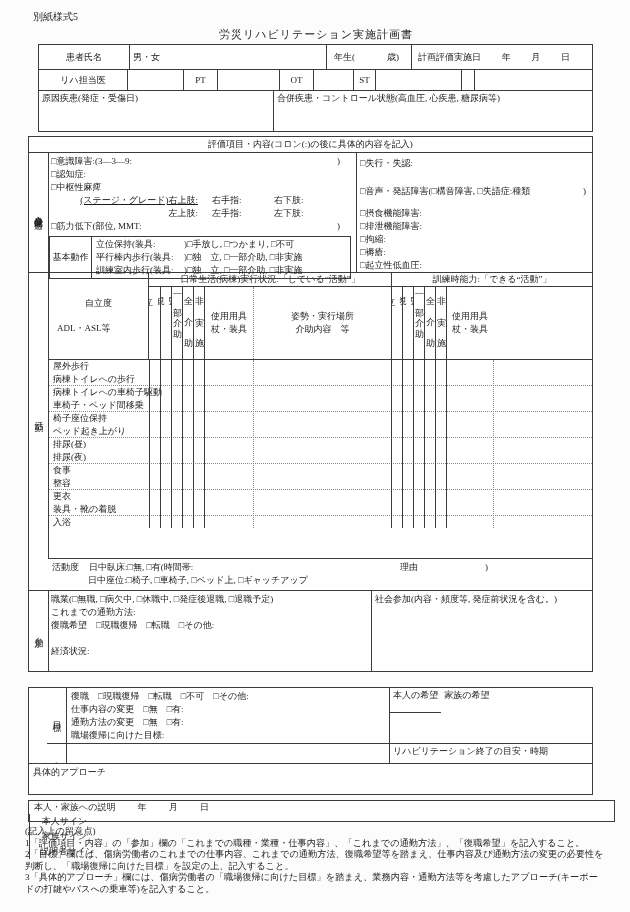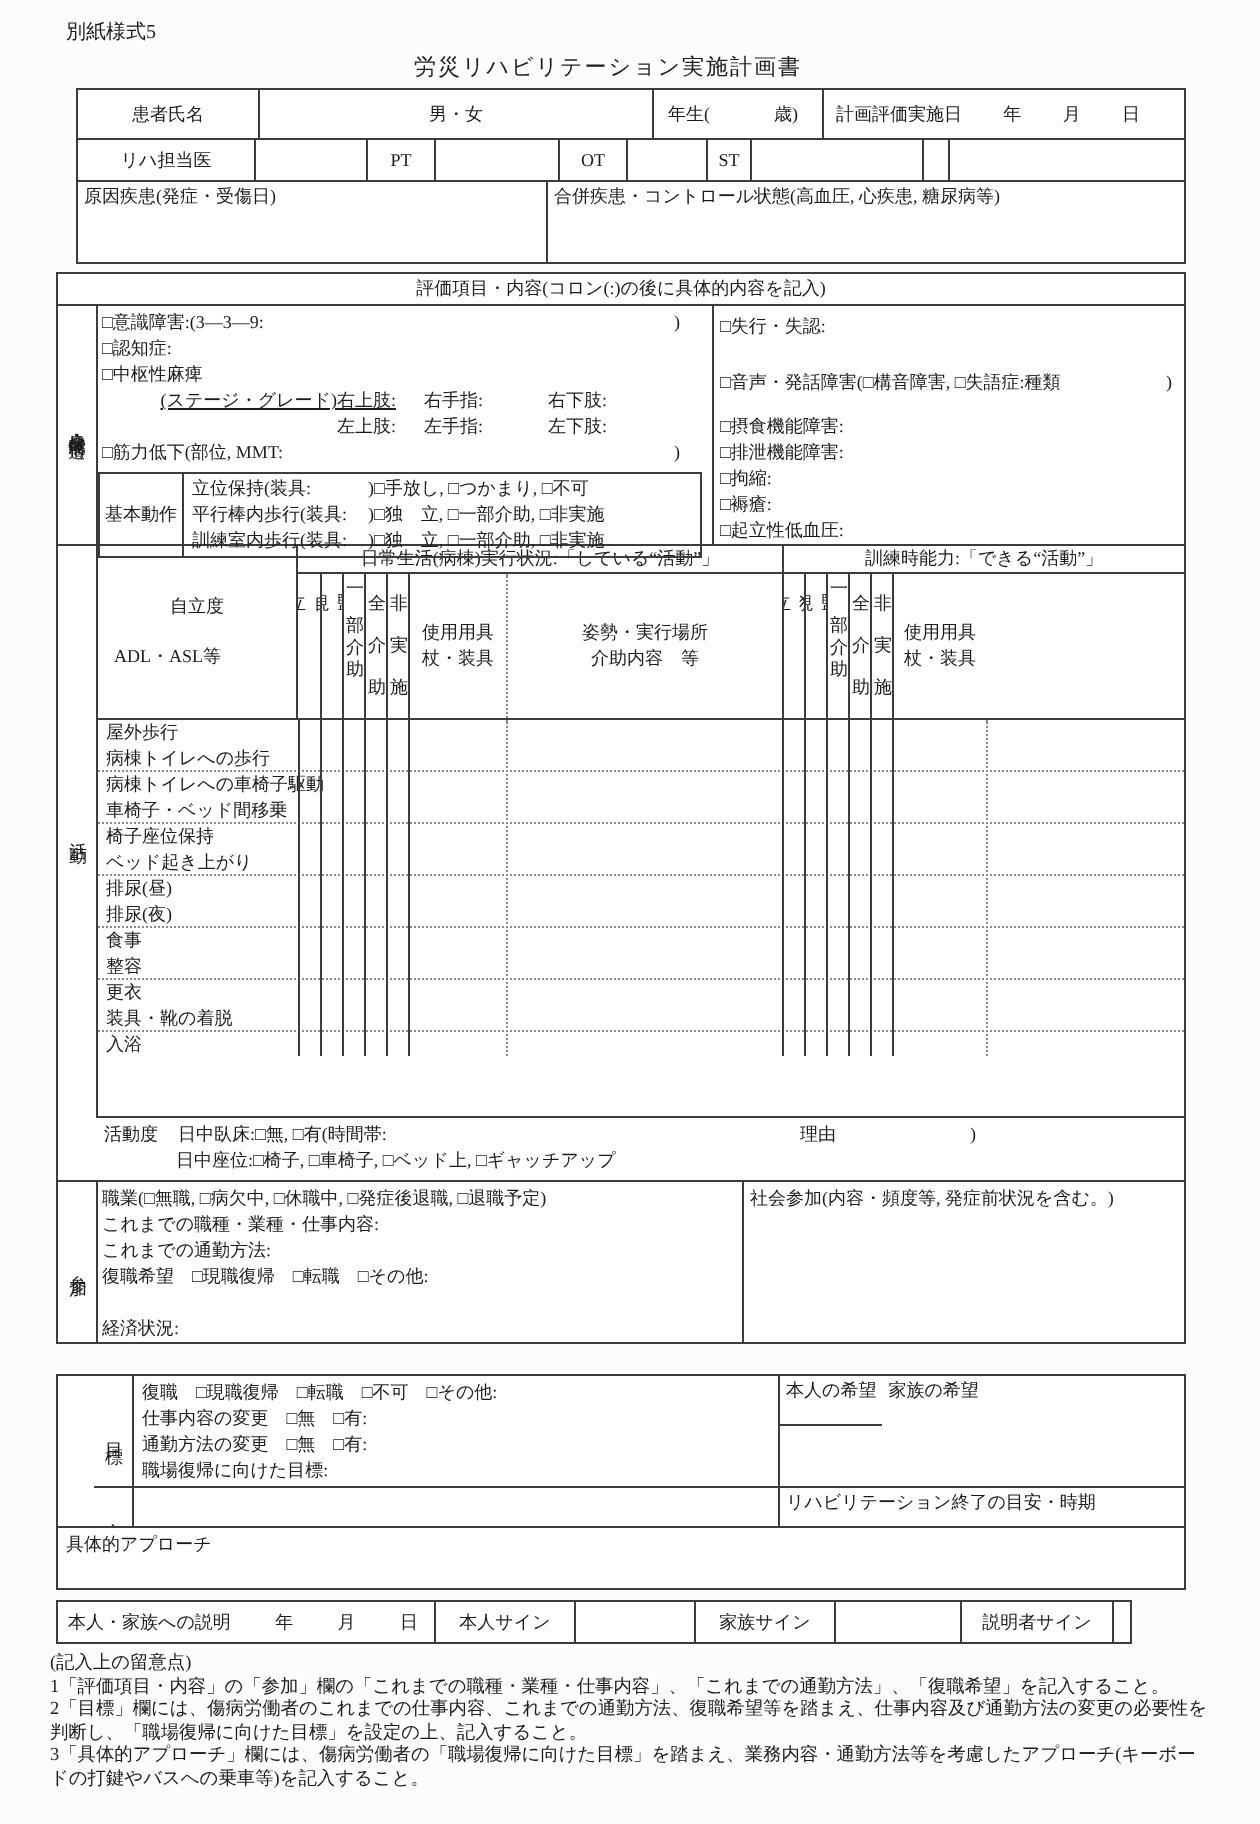--- a/index.html
+++ b/index.html
@@ -1,21 +1,21 @@
 <!DOCTYPE html>
 <html><head>
 <meta charset="utf-8">
 <style>
   * { margin:0; padding:0; box-sizing:border-box; }
   body { background:#e9e9e9; font-family:"Liberation Serif","DejaVu Serif",serif; color:#1b1b1b; }
   .page { position:relative; width:630px; height:912px; background:#fcfcfc; margin:0 auto; overflow:hidden; font-size:9px; line-height:13px; }
   .abs { position:absolute; }
 
   .form-code { left:33px; top:10px; font-size:10px; }
-  .title { left:4px; top:28px; width:600px; text-align:center; font-size:11px; letter-spacing:1px; }
+  .title { left:16px; top:28px; width:600px; text-align:center; font-size:11px; letter-spacing:1px; }
 
   
   .tbl { border:1px solid #3c3c3c; background:#fff; }
   .row { display:flex; }
   .bt { border-top:1px solid #3c3c3c; }
   .bl { border-left:1px solid #3c3c3c; }
   .br { border-right:1px solid #3c3c3c; }
   .bb { border-bottom:1px solid #3c3c3c; }
   .dotl { border-left:1px dotted #8a8a8a; }
   .dotb { border-bottom:1px dotted #8a8a8a; }
@@ -85,40 +85,40 @@
   .g-left div { height:13px; }
   .g-right { flex:1; border-left:1px solid #3c3c3c; display:flex; }
   .g-personal { height:25px; border-bottom:1px solid #3c3c3c; padding:1px 3px; }
   .g-family { flex:1; padding:1px 3px; }
   .g-policy { height:25px; border-top:1px solid #3c3c3c; }
   .pol-left { width:322px; flex:none; }
   .pol-right { flex:1; border-left:1px solid #3c3c3c; padding:1px 3px; }
 
   .approach { left:28px; top:763px; width:565px; height:32px; padding:2px 4px; }
 
-  .signrow { left:28px; top:800px; width:538px; height:22px; display:flex; }
+  .signrow { left:28px; top:800px; width:587px; height:22px; display:flex;flex-direction:column; }
   .signrow > div { display:flex; align-items:center; }
   .s-explain { width:188px; flex:none; padding:0 8px 0 5px; justify-content:space-between; }
   .s-lab { flex:none; }
   .s-blank { flex:none; }
 
   .notes { left:25px; top:826px; width:582px; font-size:9.2px; line-height:11.5px; }
 </style>
 </head>
 <body>
 
 <div class="page">
 
   <div class="abs form-code">別紙様式5</div>
   <div class="abs title">労災リハビリテーション実施計画書</div>
 
   <div class="abs tbl patient">
     <div class="row p-r1">
       <div class="cell c" style="width:90px;flex:none;">患者氏名</div>
-      <div class="cell bl" style="width:197px;flex:none;justify-content:center;">
+      <div class="cell bl" style="width:197px;flex:none;justify-content:flex-start;">
           <span>男・女</span>
         </div>
       <div class="cell bl flexsp" style="width:85px;flex:none;padding:1px 12px 1px 7px;">
           <span>年生(</span>
           <span>歳)</span>
         </div>
       <div class="cell bl flexsp" style="flex:1;padding:1px 22px 1px 6px;">
           <span>計画評価実施日</span>
           <span>年</span>
           <span>月</span>
@@ -297,21 +297,20 @@
       <div><span>活動度</span><span style="padding-left:10px;">日中臥床:□無, □有(時間帯:</span><span class="abs" style="left:352px;top:2px;">理由</span><span class="abs" style="left:437px;top:2px;">)</span></div>
       <div class="al-l2">日中座位:□椅子, □車椅子, □ベッド上, □ギャッチアップ</div>
     </div>
 
     <div class="row bt participation">
       <div class="vlabcol br vwrap">
           <span class="vtxt">参加</span>
         </div>
       <div class="part-left">
         <div>職業(□無職, □病欠中, □休職中, □発症後退職, □退職予定)</div>
-        <div>これまでの職種・業種・仕事内容:</div>
         <div>これまでの通勤方法:</div>
         <div>復職希望　□現職復帰　□転職　□その他:</div>
         <div></div>
         <div>経済状況:</div>
       </div>
       <div class="part-right"><span>社会参加(内容・頻度等, 発症前状況を含む。)</span></div>
     </div>
   </div>
 
   <div class="abs tbl goals">

